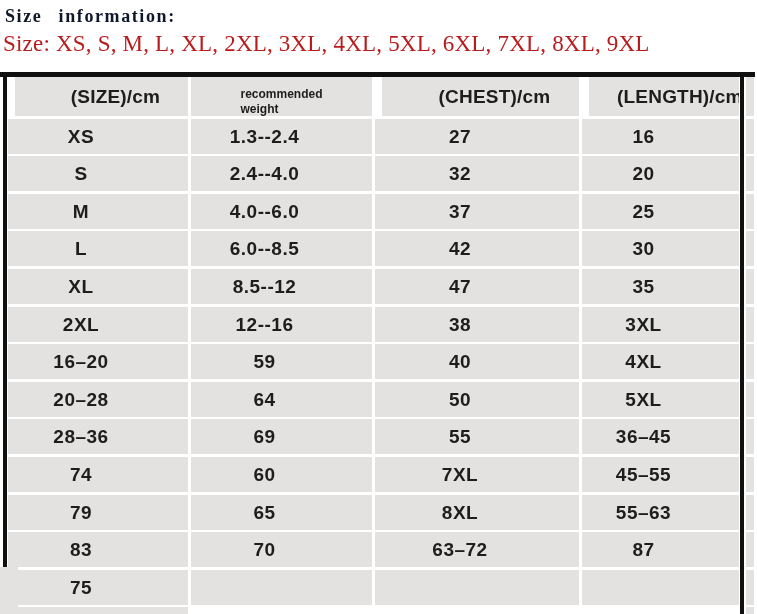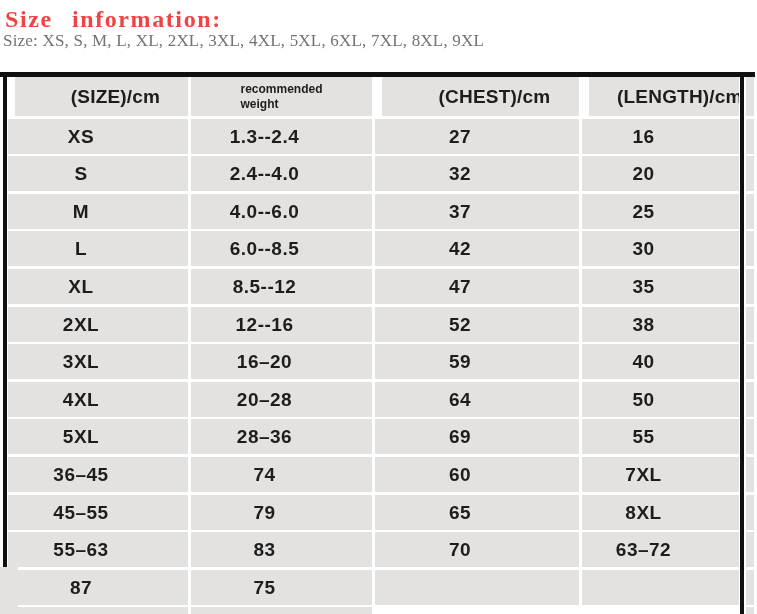--- a/index.html
+++ b/index.html
@@ -13,29 +13,29 @@
     position: relative;
     width: 757px; height: 614px;
     background: #ffffff;
     overflow: hidden;
   }
 
   
   .intro-title {
     position: absolute; left: 5px; top: 6px;
     font-family: "Liberation Serif", serif;
-    font-weight: bold; font-size: 24px;
+    font-weight: bold; font-size: 18px;
     letter-spacing: 1.6px; word-spacing: 2px;
-    color: #ef4444; white-space: nowrap;
+    color: #0f172a; white-space: nowrap;
   }
   .intro-sizes {
     position: absolute; left: 3px; top: 31px;
     font-family: "Liberation Serif", serif;
-    font-size: 17px; letter-spacing: 0.2px;
-    color: #737373; white-space: nowrap;
+    font-size: 23px; letter-spacing: 0.2px;
+    color: #b91c1c; white-space: nowrap;
   }
 
   
   .table-area {
     position: absolute; top: 72px; left: 0;
     width: 757px; height: 542px;
     overflow: hidden;
   }
   .border-top {
     position: absolute; top: 0; left: 0;
@@ -67,21 +67,21 @@
   }
   .cell { background: var(--cell-bg, #e3e2e0); overflow: hidden; }
 
   .head {
     font-size: 19px; font-weight: bold;
     text-align: center; line-height: 39px;
     padding-left: 28px; letter-spacing: 0.2px;
     white-space: nowrap;
     margin-left: 7px;
   }
-  .head2 { display: flex; align-items: center; justify-content: center; }
+  .head2 { display: flex; align-items: flex-end; justify-content: center; }
   .wblock {
     font-size: 12px; font-weight: bold;
     line-height: 1.2; text-align: left;
   }
   .data {
     font-size: 19px; font-weight: bold;
     text-align: center; line-height: 35px;
     padding-right: 34px; letter-spacing: 0.5px;
     white-space: nowrap;
   }
@@ -141,21 +141,20 @@
       <div class="cell data">42</div>
       <div class="cell data">30</div>
 
       <div class="cell data">XL</div>
       <div class="cell data">8.5--12</div>
       <div class="cell data">47</div>
       <div class="cell data">35</div>
 
       <div class="cell data">2XL</div>
       <div class="cell data">12--16</div>
-      <div class="cell data">52</div>
       <div class="cell data">38</div>
 
       <div class="cell data">3XL</div>
       <div class="cell data">16–20</div>
       <div class="cell data">59</div>
       <div class="cell data">40</div>
 
       <div class="cell data">4XL</div>
       <div class="cell data">20–28</div>
       <div class="cell data">64</div>

